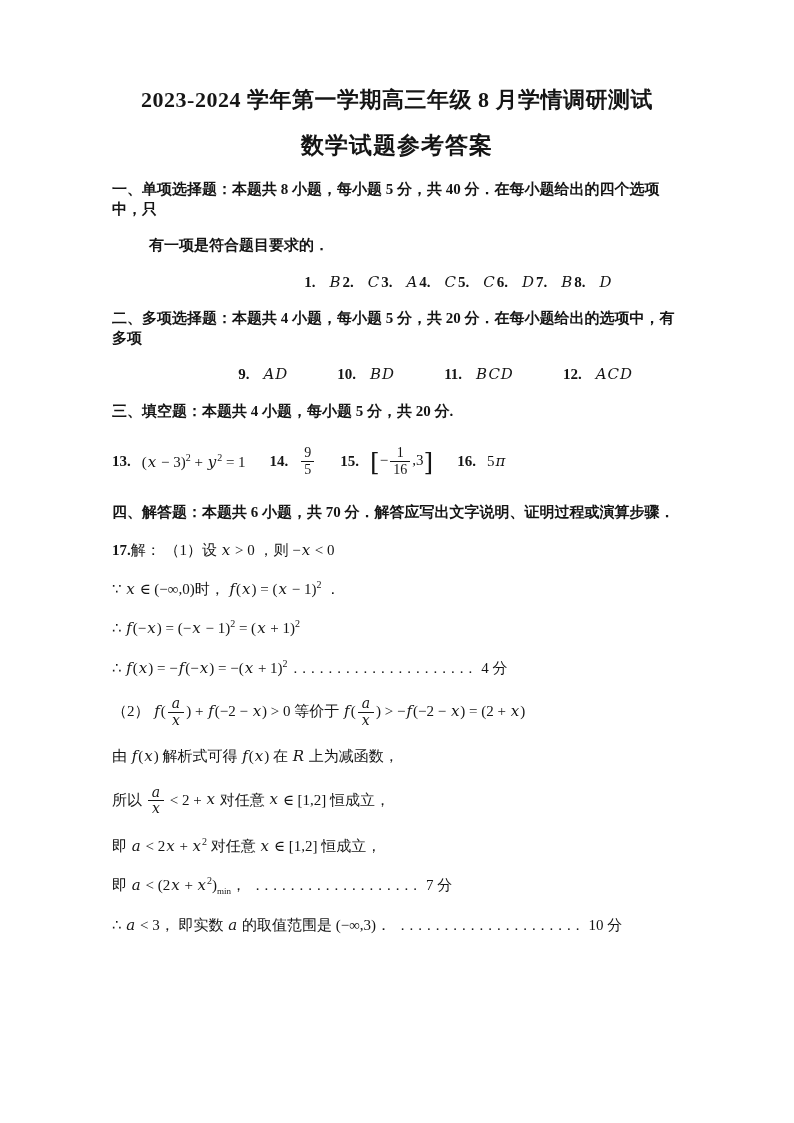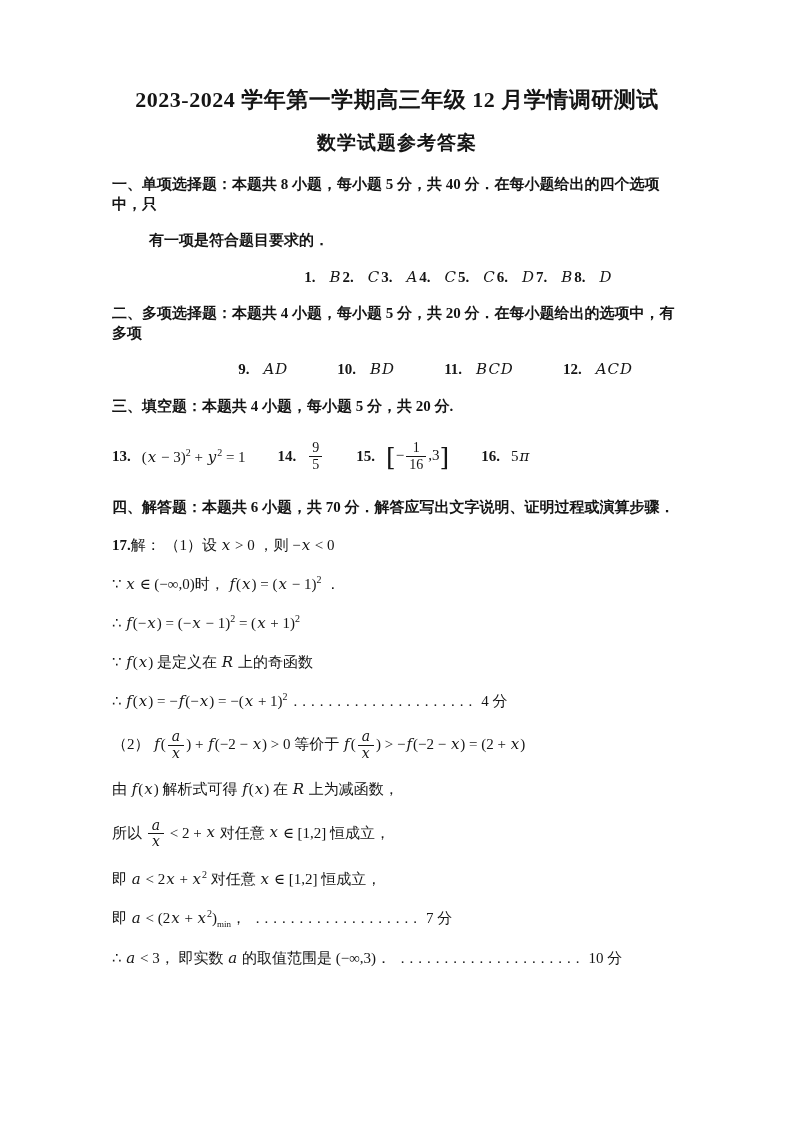--- a/index.html
+++ b/index.html
@@ -3,48 +3,48 @@
 <meta charset="utf-8">
 <style>
   html,body { margin:0; padding:0; background:#e8e8e8; }
   .page {
     width:794px; height:1123px; margin:0 auto; background:#ffffff;
     box-sizing:border-box; padding:86px 112px 0 112px; overflow:hidden;
     font-family:"Liberation Serif","DejaVu Serif",serif;
     font-size:15px; color:#151515; line-height:1.3;
   }
   .title1 { font-size:22px; font-weight:bold; text-align:center; margin:0 0 16px 0; letter-spacing:0.5px; }
-  .title2 { font-size:19px; font-weight:bold; text-align:center; margin:0 0 20px 0; letter-spacing:1px; }
+  .title2 { font-size:23px; font-weight:bold; text-align:center; margin:0 0 20px 0; letter-spacing:1px; }
   .ln { margin-bottom:17px; }
   .sec-head { font-weight:600; }
   .indent { margin-left:37px; }
   .ansrow { display:flex; align-items:center; margin-bottom:17px;justify-content:flex-end; }
   .spread { width:88%; justify-content:flex-end; }
   .row2 .ansitem { margin-right:48px; }
   .ansitem b { font-weight:bold; margin-right:13px; }
   .ansitem i { font-family:"DejaVu Serif",serif; font-style:italic; letter-spacing:1px; }
-  .fillrow { display:flex; align-items:center; gap:32px; margin-bottom:19px; min-height:46px; }
+  .fillrow { display:flex; align-items:center; gap:24px; margin-bottom:19px; min-height:46px; }
   .fillitem { display:inline-flex; align-items:center; }
   .fillitem b { font-weight:bold; margin-right:11px; }
   .line { margin-bottom:18px; line-height:1.35; }
   i { font-family:"DejaVu Serif",serif; font-style:italic; padding:0 1px; }
   sup { font-size:10px; }
   sub.small { font-size:9px; }
   .frac { display:inline-block; vertical-align:middle; text-align:center; margin:0 2px; }
   .fn,.fd { display:block; line-height:1.12; padding:0 3px; font-size:14px; }
   .fd { border-top:1.2px solid #151515; }
   .bigb { font-size:165%; vertical-align:-0.2em; font-family:"DejaVu Serif",serif; font-weight:300; }
   .dots { letter-spacing:5px; margin:0 4px 0 6px; }
 </style>
 </head>
 <body>
 
 <div class="page">
 
-  <div class="title1">2023-2024 学年第一学期高三年级 12 月学情调研测试</div>
+  <div class="title1">2023-2024 学年第一学期高三年级 8 月学情调研测试</div>
   <div class="title2">数学试题参考答案</div>
 
   <div class="ln sec-head">一、单项选择题：本题共 8 小题，每小题 5 分，共 40 分．在每小题给出的四个选项中，只</div>
   <div class="ln sec-head indent">有一项是符合题目要求的．</div>
 
   <div class="ansrow spread">
     <span class="ansitem"><b>1.</b><i>B</i></span>
     <span class="ansitem"><b>2.</b><i>C</i></span>
     <span class="ansitem"><b>3.</b><i>A</i></span>
     <span class="ansitem"><b>4.</b><i>C</i></span>
@@ -82,21 +82,20 @@
         <b>16.</b>
         <span>5<i>π</i></span>
       </span>
   </div>
 
   <div class="ln sec-head">四、解答题：本题共 6 小题，共 70 分．解答应写出文字说明、证明过程或演算步骤．</div>
 
   <div class="line"><b>17.</b>解： （1）设 <i>x</i> &gt; 0 ，则 −<i>x</i> &lt; 0</div>
   <div class="line">∵ <i>x</i> ∈ (−∞,0)时， <i>f</i>(<i>x</i>) = (<i>x</i> − 1)<sup>2</sup> ．</div>
   <div class="line">∴ <i>f</i>(−<i>x</i>) = (−<i>x</i> − 1)<sup>2</sup> = (<i>x</i> + 1)<sup>2</sup></div>
-  <div class="line">∵ <i>f</i>(<i>x</i>) 是定义在 <i>R</i> 上的奇函数</div>
   <div class="line">∴ <i>f</i>(<i>x</i>) = −<i>f</i>(−<i>x</i>) = −(<i>x</i> + 1)<sup>2</sup><span class="dots">.....................</span>4 分</div>
   <div class="line">（2） <i>f</i>(<span class="frac"><span class="fn"><i>a</i></span><span class="fd"><i>x</i></span></span>) + <i>f</i>(−2 − <i>x</i>) &gt; 0 等价于 <i>f</i>(<span class="frac"><span class="fn"><i>a</i></span><span class="fd"><i>x</i></span></span>) &gt; −<i>f</i>(−2 − <i>x</i>) = (2 + <i>x</i>)</div>
   <div class="line">由 <i>f</i>(<i>x</i>) 解析式可得 <i>f</i>(<i>x</i>) 在 <i>R</i> 上为减函数，</div>
   <div class="line">所以 <span class="frac"><span class="fn"><i>a</i></span><span class="fd"><i>x</i></span></span> &lt; 2 + <i>x</i> 对任意 <i>x</i> ∈ [1,2] 恒成立，</div>
   <div class="line">即 <i>a</i> &lt; 2<i>x</i> + <i>x</i><sup>2</sup> 对任意 <i>x</i> ∈ [1,2] 恒成立，</div>
   <div class="line">即 <i>a</i> &lt; (2<i>x</i> + <i>x</i><sup>2</sup>)<sub class="small">min</sub>， <span class="dots">...................</span>7 分</div>
   <div class="line">∴ <i>a</i> &lt; 3， 即实数 <i>a</i> 的取值范围是 (−∞,3)． <span class="dots">.....................</span>10 分</div>
 
 </div>
 

